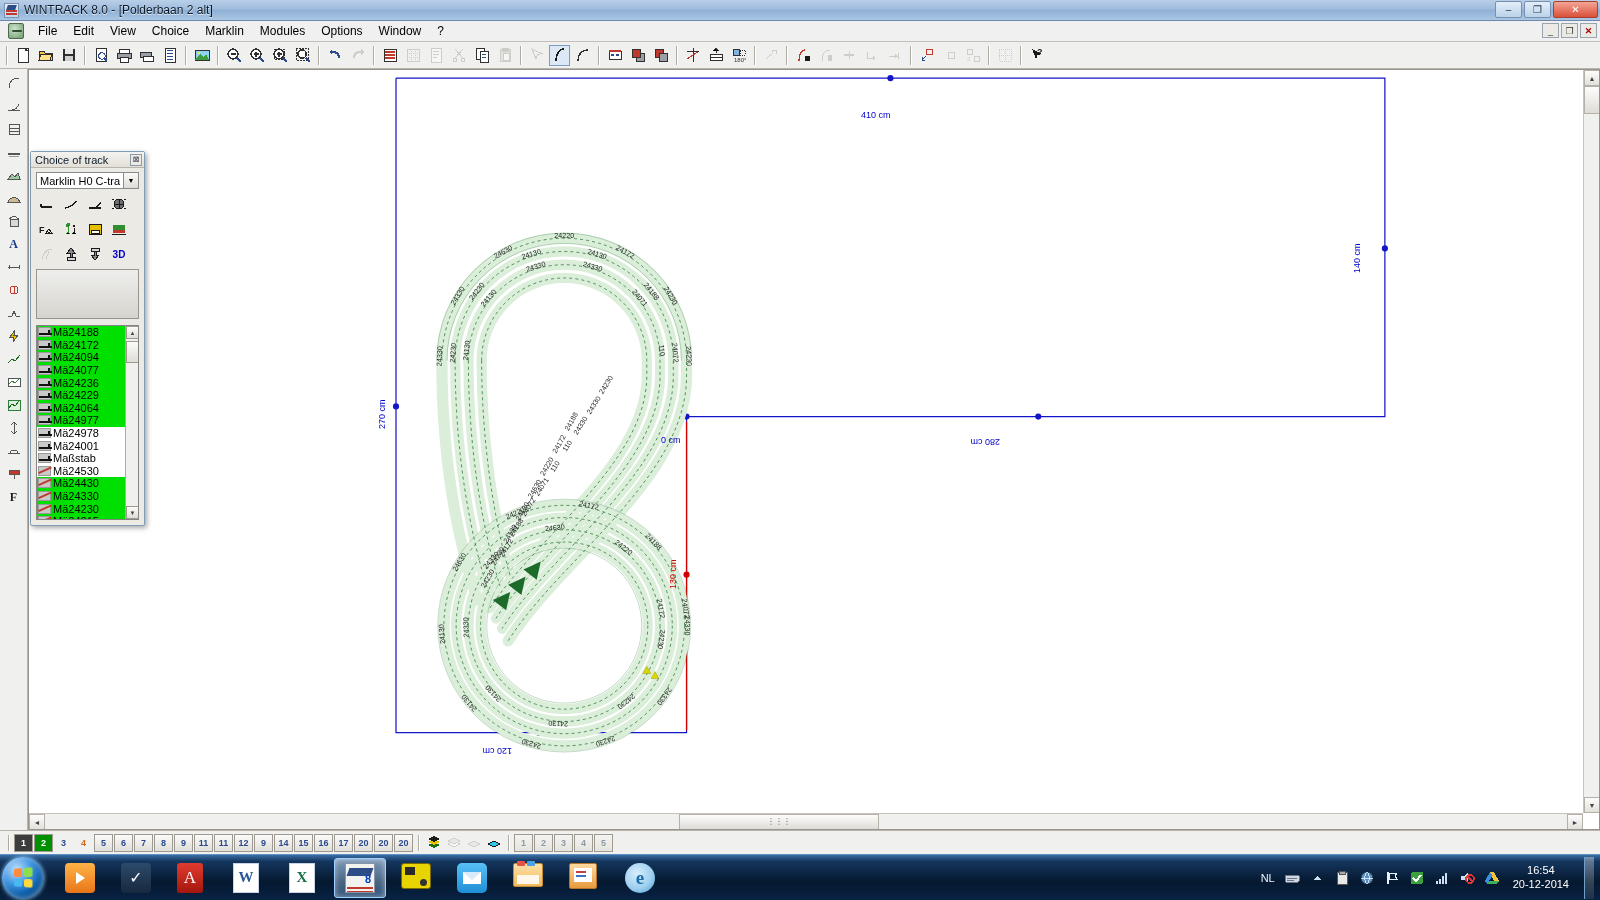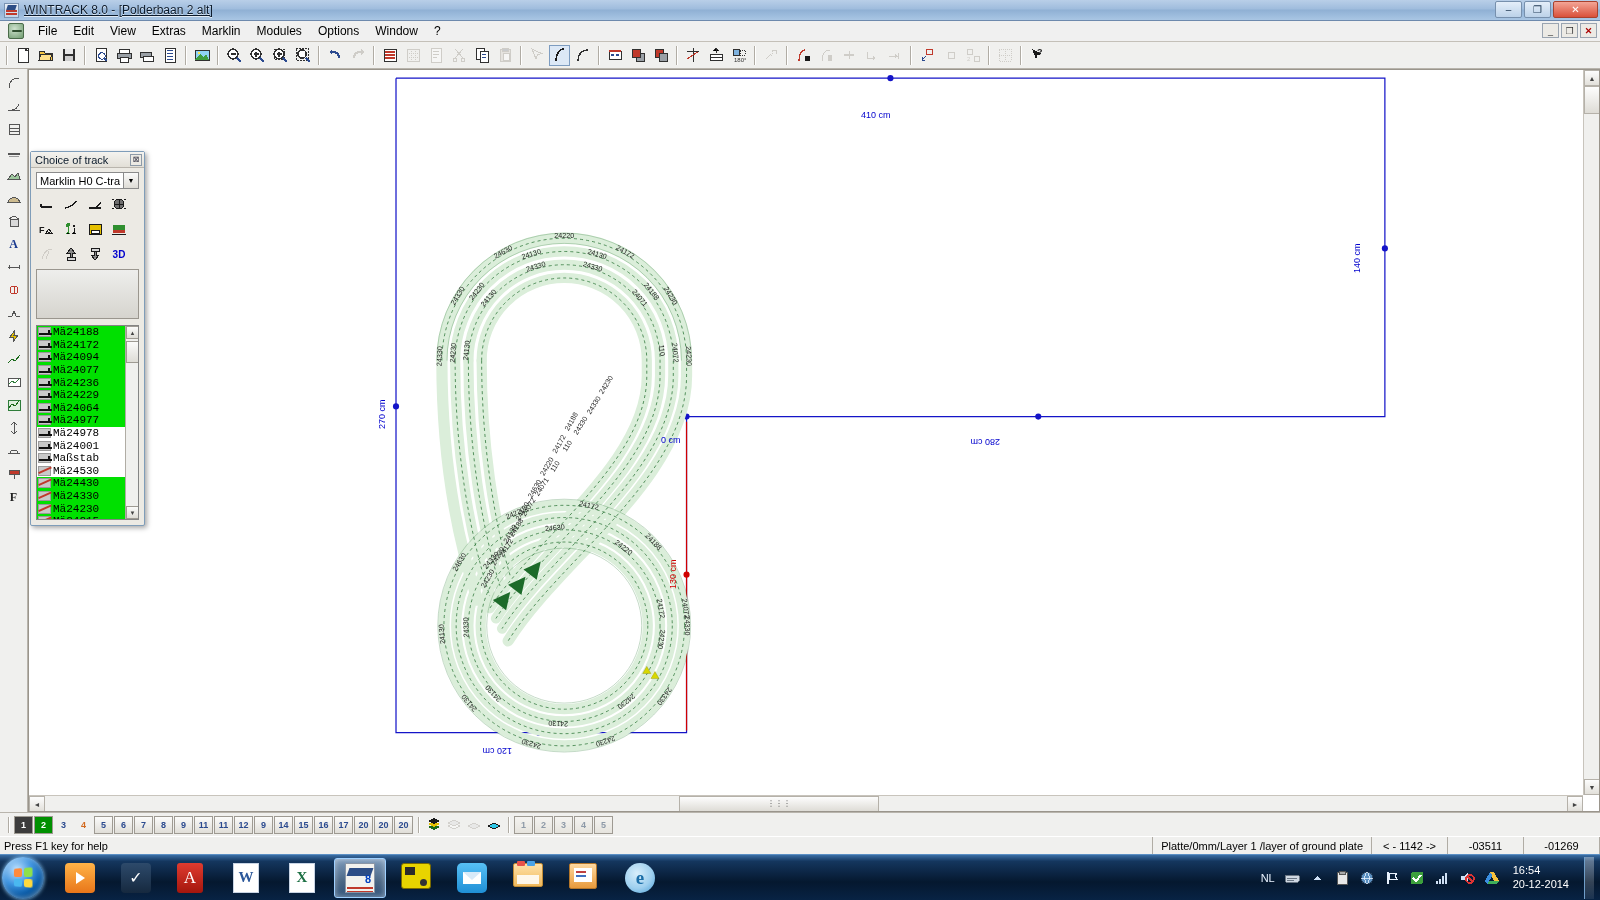--- a/index.html
+++ b/index.html
@@ -28,21 +28,21 @@
     border:1px solid #7a93b2;
   }
   .titlebar .tb-icon:before{
     content:"";position:absolute;left:1px;top:6px;width:11px;height:2px;background:#c0392b;
     box-shadow:0 3px 0 #c0392b;
   }
   .titlebar .tb-icon:after{
     content:"";position:absolute;left:2px;top:1px;width:9px;height:5px;
     background:#2c4d86;transform:skewX(-18deg);
   }
-  .tb-title { font-size:12px; color:#0b1a2b; text-shadow:0 1px 0 rgba(255,255,255,.7); white-space:nowrap;text-decoration:underline; }
+  .tb-title { font-size:12px; color:#0b1a2b; text-shadow:0 1px 0 rgba(255,255,255,.7); white-space:nowrap; }
   .tb-buttons { position:absolute; right:2px; top:1px; display:flex; gap:2px; }
   .tb-btn {
     width:27px;height:17px;border:1px solid #7790ad;border-radius:2px;
     background:linear-gradient(180deg,#e4eef9,#bcd2e9);
     display:flex;align-items:center;justify-content:center;
     font-size:10px;color:#203a55;
   }
   .tb-btn.close { width:45px; background:linear-gradient(180deg,#f3a596,#d9503a); border-color:#a8422f; color:#fff; }
 
   
@@ -138,21 +138,21 @@
     width:52px;height:40px;border:1px solid transparent;border-radius:3px;
     display:flex;align-items:center;justify-content:center;position:relative;
   }
   .taskbtn.active{
     background:linear-gradient(180deg,rgba(205,230,255,.55),rgba(120,175,230,.35));
     border:1px solid #9fd0ff;box-shadow:inset 0 0 6px rgba(255,255,255,.5);
   }
   .appicon{width:30px;height:30px;position:relative;border-radius:3px;}
 
   .tray{position:absolute;right:0;top:0;bottom:0;display:flex;align-items:center;gap:9px;padding-right:6px;color:#e8f2ff;font-size:11px;}
-  .tray .clock{display:flex;flex-direction:column;align-items:flex-start;line-height:1.25;font-size:11px;color:#fff;margin-left:4px;}
+  .tray .clock{display:flex;flex-direction:column;align-items:center;line-height:1.25;font-size:11px;color:#fff;margin-left:4px;}
   .showdesk{width:10px;height:42px;margin-left:6px;border-left:1px solid #6f9ec9;
     background:linear-gradient(180deg,rgba(255,255,255,.35),rgba(255,255,255,.08));}
 
   
   .palette{
     position:absolute;left:30px;top:82px;width:115px;
     background:#eceae4;border:1px solid #7f9db9;border-radius:2px;
     box-shadow:2px 2px 5px rgba(0,0,0,.35);
     display:flex;flex-direction:column;
     z-index:50;
@@ -177,21 +177,21 @@
     display:flex;align-items:center;justify-content:center;font-size:7px;}
   .pal-icons{display:flex;gap:2px;margin-top:5px;justify-content:flex-start;}
   .pic{width:22px;height:20px;display:flex;align-items:center;justify-content:center;}
   .pic svg{display:block}
   .pal-preview{height:50px;margin-top:5px;border:1px solid #9a968e;
     background:linear-gradient(180deg,#eeeeec,#d6d4ce);}
   .pal-listbox{
     margin-top:6px;height:195px;border:1px solid #848484;background:#fff;
     position:relative;overflow:hidden;display:flex;
   }
-  .pal-list{flex:1;overflow:hidden;font-family:Liberation Mono, monospace;}
+  .pal-list{flex:1;overflow:hidden;}
   .trackitem{height:12.6px;display:flex;align-items:center;font-size:11px;line-height:12px;color:#000;padding-left:1px;white-space:nowrap;}
   .trackitem.hl{background:#00e000;}
   .ti-gly{width:13px;height:10px;margin-right:2px;flex:none;position:relative;background:#c9c9c9;border:1px solid #9a9a9a;}
   .ti-gly.straight:after{content:"";position:absolute;left:0;bottom:1px;width:13px;height:2px;background:#111;}
   .ti-gly.straight:before{content:"";position:absolute;right:0;bottom:1px;width:2px;height:5px;background:#111;}
   .ti-gly.curve:after{content:"";position:absolute;left:0;bottom:1px;width:14px;height:2px;background:#c0392b;
     transform-origin:left bottom;transform:rotate(-24deg);}
   .pal-vscroll{width:13px;background:#f0f0ee;border-left:1px solid #b0aca4;position:relative;}
   .pal-sbbtn{position:absolute;left:0;width:13px;height:13px;background:linear-gradient(180deg,#fbfbfa,#dedcd6);
     border:1px solid #9e9a92;display:flex;align-items:center;justify-content:center;font-size:6px;color:#444;}
@@ -214,21 +214,21 @@
       <div class="tb-btn">❐</div>
       <div class="tb-btn close">✕</div>
     </div>
   </div>
 
   <div class="menubar">
     <div class="menu-appicon"></div>
     <div class="mi">File</div>
     <div class="mi">Edit</div>
     <div class="mi">View</div>
-    <div class="mi">Extras</div>
+    <div class="mi">Choice</div>
     <div class="mi">Marklin</div>
     <div class="mi">Modules</div>
     <div class="mi">Options</div>
     <div class="mi">Window</div>
     <div class="mi">?</div>
     <div class="menu-winbtns">
       <div class="mwb">_</div>
       <div class="mwb">❐</div>
       <div class="mwb x">✕</div>
     </div>
@@ -1054,27 +1054,20 @@
             <span>3</span>
           </div>
       <div class="lbtn dim">
             <span>4</span>
           </div>
       <div class="lbtn dim">
             <span>5</span>
           </div>
     </div>
 
-  <div class="statusbar">
-    <div class="st-left">Press F1 key for help</div>
-    <div class="st-cell">Platte/0mm/Layer 1 /layer of ground plate</div>
-    <div class="st-cell num">&lt; - 1142 -&gt;</div>
-    <div class="st-cell num">-03511</div>
-    <div class="st-cell num">-01269</div>
-  </div>
 
   <div class="taskbar">
     <div class="startorb">
       <div class="flag">
           <i></i>
           <i></i>
           <i></i>
           <i></i>
         </div>
     </div>

